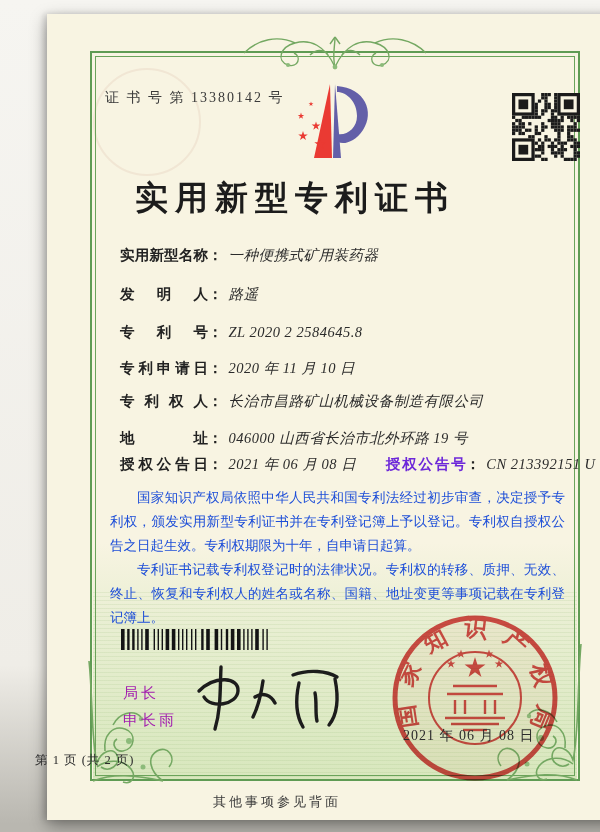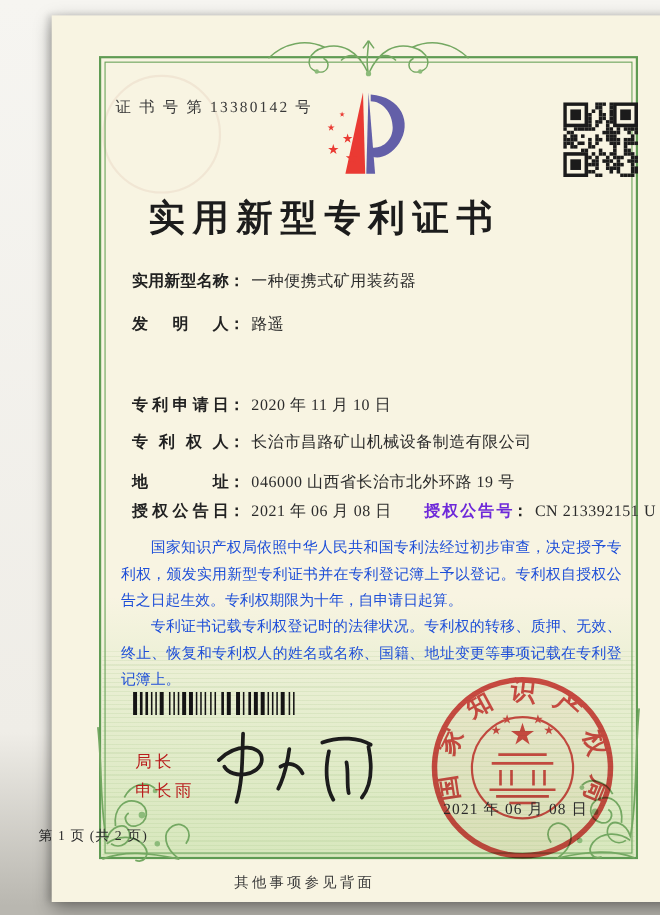--- a/index.html
+++ b/index.html
@@ -45,31 +45,31 @@
   #title{
     position:absolute;left:0;top:176px;width:520px;text-align:center;z-index:5;
     font-size:33px;font-weight:bold;letter-spacing:7px;color:#1c1c1c;
   }
   .field-row{position:absolute;left:85px;z-index:5;font-size:14.5px;color:#2b2b2b;white-space:nowrap;}
   .flabel{
     display:inline-block;width:88px;font-weight:bold;color:#222;
     text-align:justify;text-align-last:justify;vertical-align:top;
   }
   .fcolon{font-weight:bold;color:#222;}
-  .fvalue{margin-left:6px;letter-spacing:.5px;}
+  .fvalue{margin-left:6px;letter-spacing:.5px;font-style:italic;}
   .flabel2{display:inline-block;width:80px;font-weight:bold;color:#6d28d9;text-align:justify;text-align-last:justify;vertical-align:top;}
   #grant-row{position:absolute;left:85px;top:455px;z-index:5;font-size:14.5px;color:#2b2b2b;white-space:nowrap;}
   #grant-row .pair2{margin-left:26px;}
   #paragraphs{
     position:absolute;left:75px;top:486px;width:455px;z-index:5;
     font-size:13.5px;line-height:1.78;color:#1d4ed8;text-align:justify;
   }
   #paragraphs p{margin:0;text-indent:2em;}
   #barcode{position:absolute;left:85px;top:629px;z-index:5;}
-  #signer{position:absolute;left:88px;top:680px;z-index:5;font-size:15px;color:#b91c1c;}
+  #signer{position:absolute;left:88px;top:680px;z-index:5;font-size:15px;color:#a21caf;}
   #signer .line{letter-spacing:3px;line-height:1.8;}
   #signature{position:absolute;left:152px;top:655px;z-index:6;}
   #seal{position:absolute;left:354px;top:612px;z-index:6;mix-blend-mode:multiply;opacity:.92;}
   #seal-date{
     position:absolute;left:368px;top:727px;z-index:7;
     font-size:14px;color:#2b2b2b;letter-spacing:1px;
   }
   #page-number{
     position:absolute;left:0;top:752px;width:600px;text-align:left;z-index:5;
     font-size:12.5px;color:#2b2b2b;letter-spacing:1px;
@@ -328,20 +328,23 @@
     </svg>
 
   <div id="title">实用新型专利证书</div>
 
   <div class="field-row" style="top:246px">
     <span class="flabel">实用新型名称</span><span class="fcolon">：</span><span class="fvalue">一种便携式矿用装药器</span>
   </div>
   <div class="field-row" style="top:285px">
     <span class="flabel">发明人</span><span class="fcolon">：</span><span class="fvalue">路遥</span>
   </div>
+  <div class="field-row" style="top:323px">
+    <span class="flabel">专利号</span><span class="fcolon">：</span><span class="fvalue">ZL 2020 2 2584645.8</span>
+  </div>
   <div class="field-row" style="top:359px">
     <span class="flabel">专利申请日</span><span class="fcolon">：</span><span class="fvalue">2020 年 11 月 10 日</span>
   </div>
   <div class="field-row" style="top:392px">
     <span class="flabel">专利权人</span><span class="fcolon">：</span><span class="fvalue">长治市昌路矿山机械设备制造有限公司</span>
   </div>
   <div class="field-row" style="top:429px">
     <span class="flabel">地址</span><span class="fcolon">：</span><span class="fvalue">046000 山西省长治市北外环路 19 号</span>
   </div>
 

